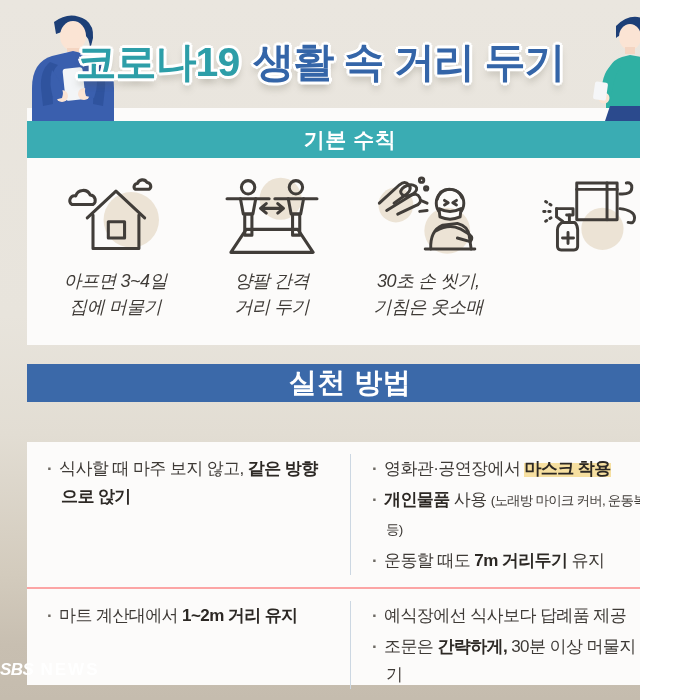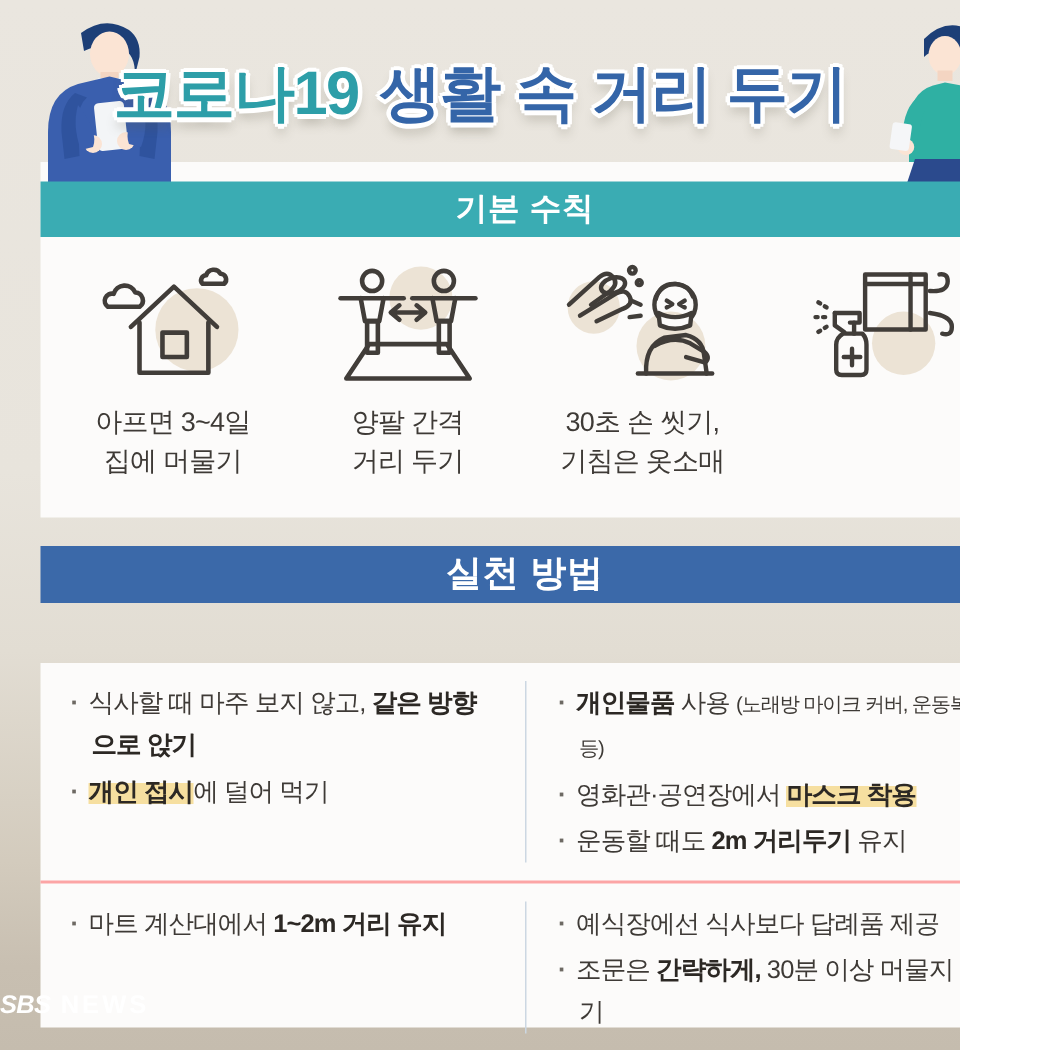--- a/index.html
+++ b/index.html
@@ -38,24 +38,24 @@
   }
   
   .card{position:absolute;left:27px;width:646px;background:#fcfbfa;z-index:1;}
   .card1{top:108px;height:237px;}
   .card2{top:402px;height:243px;margin-top:40px;}
   .banner{
     position:absolute;left:27px;width:646px;z-index:3;
     color:#fff;font-weight:bold;text-align:center;letter-spacing:.5px;
   }
   .banner-teal{top:121px;height:37px;line-height:37px;font-size:21px;background:var(--teal-banner);}
-  .banner-blue{top:364px;height:38px;line-height:38px;font-size:24px;background:var(--blue-banner);}
+  .banner-blue{top:364px;height:38px;line-height:38px;font-size:28px;background:var(--blue-banner);}
   
   .rules-row{display:flex;justify-content:space-between;padding:64px 10px 0 10px;}
-  .rule-item{width:25%;text-align:center;}
+  .rule-item{width:25%;text-align:center;font-style:italic;}
   .rule-icon svg{display:block;margin:0 auto;height:88px;}
   .rule-label{margin-top:8px;font-size:18px;line-height:26px;color:var(--ink);letter-spacing:-.5px;}
   
   .group{display:flex;position:relative;padding:13px 14px 9px 14px;}
   .group + .group{border-top:2px solid #fca5a5;}
   .group::after{
     content:"";position:absolute;left:50%;top:12px;bottom:12px;width:1px;background:#ccd7e2;
   }
   .col{width:50%;}
   .col-left{padding:0 18px 0 6px;}
@@ -205,26 +205,25 @@
         </div>
       </div>
   </section>
   <div class="banner banner-teal">기본 수칙</div>
 
   <div class="banner banner-blue">실천 방법</div>
   <section class="card card2" id="practice-card">
       <div class="group">
         <div class="col col-left">
           <div class="item"><span>식사할 때 마주 보지 않고, </span><span class="b">같은 방향으로 앉기</span></div>
-          <div class="item"><span class="b hl">개인 접시</span><span>에 덜어 먹기</span></div>
         </div>
         <div class="col col-right">
+          <div class="item"><span>영화관·공연장에서 </span><span class="b hl">마스크 착용</span></div>
           <div class="item"><span class="b">개인물품</span><span> 사용 </span><span class="sm">(노래방 마이크 커버, 운동복 등)</span></div>
-          <div class="item"><span>영화관·공연장에서 </span><span class="b hl">마스크 착용</span></div>
-          <div class="item"><span>운동할 때도 </span><span class="b">2m 거리두기</span><span> 유지</span></div>
+          <div class="item"><span>운동할 때도 </span><span class="b">7m 거리두기</span><span> 유지</span></div>
         </div>
       </div>
       <div class="group">
         <div class="col col-left">
           <div class="item"><span>마트 계산대에서 </span><span class="b">1~2m 거리 유지</span></div>
         </div>
         <div class="col col-right">
           <div class="item"><span>예식장에선 식사보다 답례품 제공</span></div>
           <div class="item"><span>조문은 </span><span class="b">간략하게,</span><span> 30분 이상 머물지 않기</span></div>
         </div>

